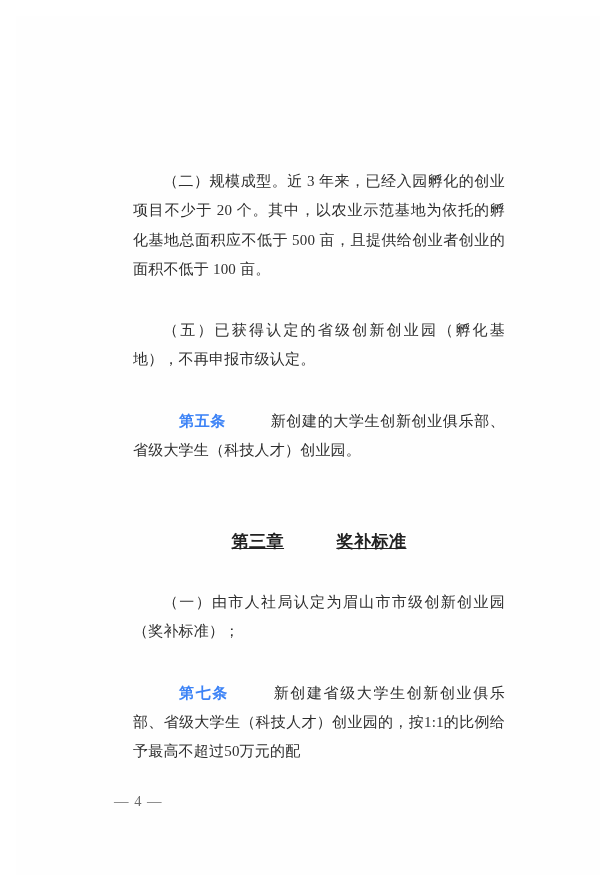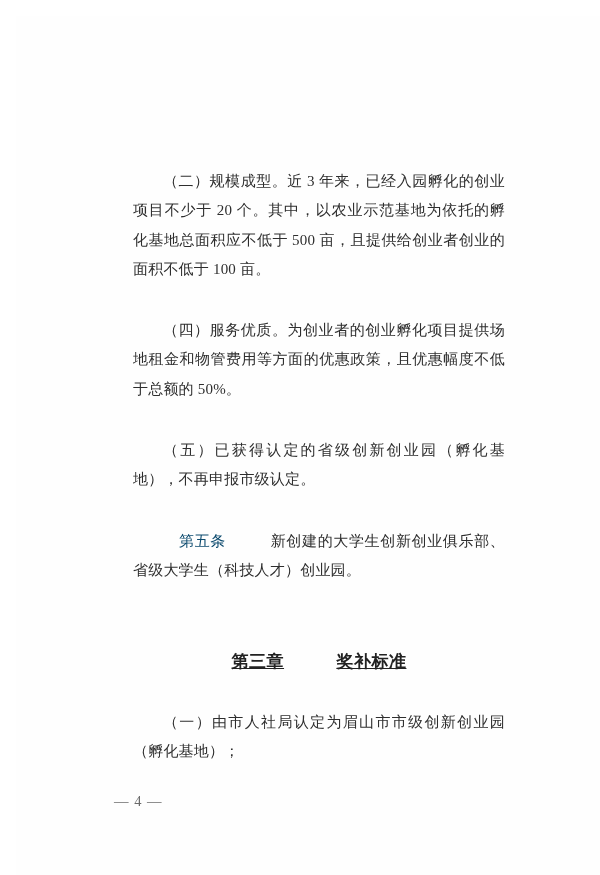--- a/index.html
+++ b/index.html
@@ -27,22 +27,22 @@
     color: #2e2e2e;
     text-align: justify;
     text-justify: inter-ideograph;
     letter-spacing: 0.2px;
   }
   .content p {
     margin: 0;
     text-indent: 2em;
   }
   .article-lead {
-    font-weight: normal;
-    color: #0c4a6e;
+    font-weight: bold;
+    color: #3b82f6;
     margin-right: 0.85em;
   }
   .chapter {
     margin-top: 29.3px;
     text-align: center;
     text-indent: 0;
     font-size: 17px;
     font-weight: bold;
     color: #222222;
     line-height: 29.3px;
@@ -65,34 +65,36 @@
 </head>
 <body>
 
 <div class="page">
 
   <div class="content">
 
     <p>（二）规模成型。近 3 年来，已经入园孵化的创业项目不少于 20 个。其中，以农业示范基地为依托的孵化基地总面积应不低于 500 亩，且提供给创业者创业的面积不低于 100 亩。</p>
 
 
-    <p>（四）服务优质。为创业者的创业孵化项目提供场地租金和物管费用等方面的优惠政策，且优惠幅度不低于总额的 50%。</p>
 
     <p>（五）已获得认定的省级创新创业园（孵化基地），不再申报市级认定。</p>
 
     <p>
       <span class="article-lead">第五条</span><span>新创建的大学生创新创业俱乐部、省级大学生（科技人才）创业园。</span>
     </p>
 
     <h2 class="chapter">
       <span class="chapter-number">第三章</span><span>奖补标准</span>
     </h2>
 
 
-    <p>（一）由市人社局认定为眉山市市级创新创业园（孵化基地）；</p>
+    <p>（一）由市人社局认定为眉山市市级创新创业园（奖补标准）；</p>
 
 
+    <p>
+      <span class="article-lead">第七条</span><span>新创建省级大学生创新创业俱乐部、省级大学生（科技人才）创业园的，按1:1的比例给予最高不超过50万元的配</span>
+    </p>
 
   </div>
 
   <div class="page-number">— 4 —</div>
 
 </div>
 
 </body></html>

